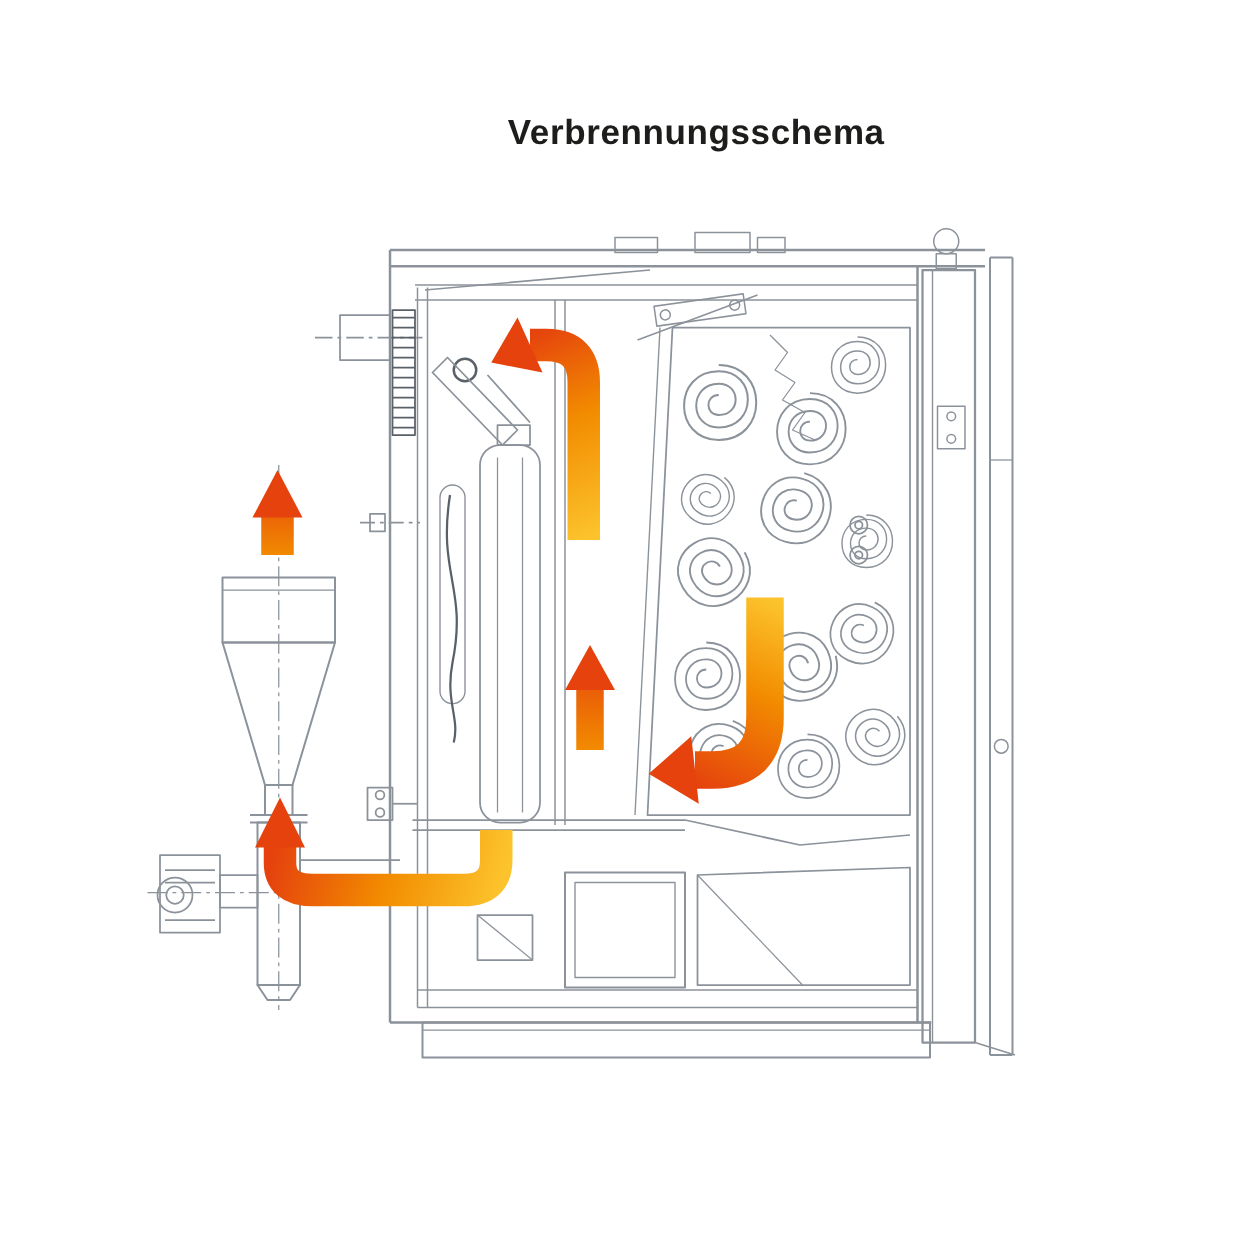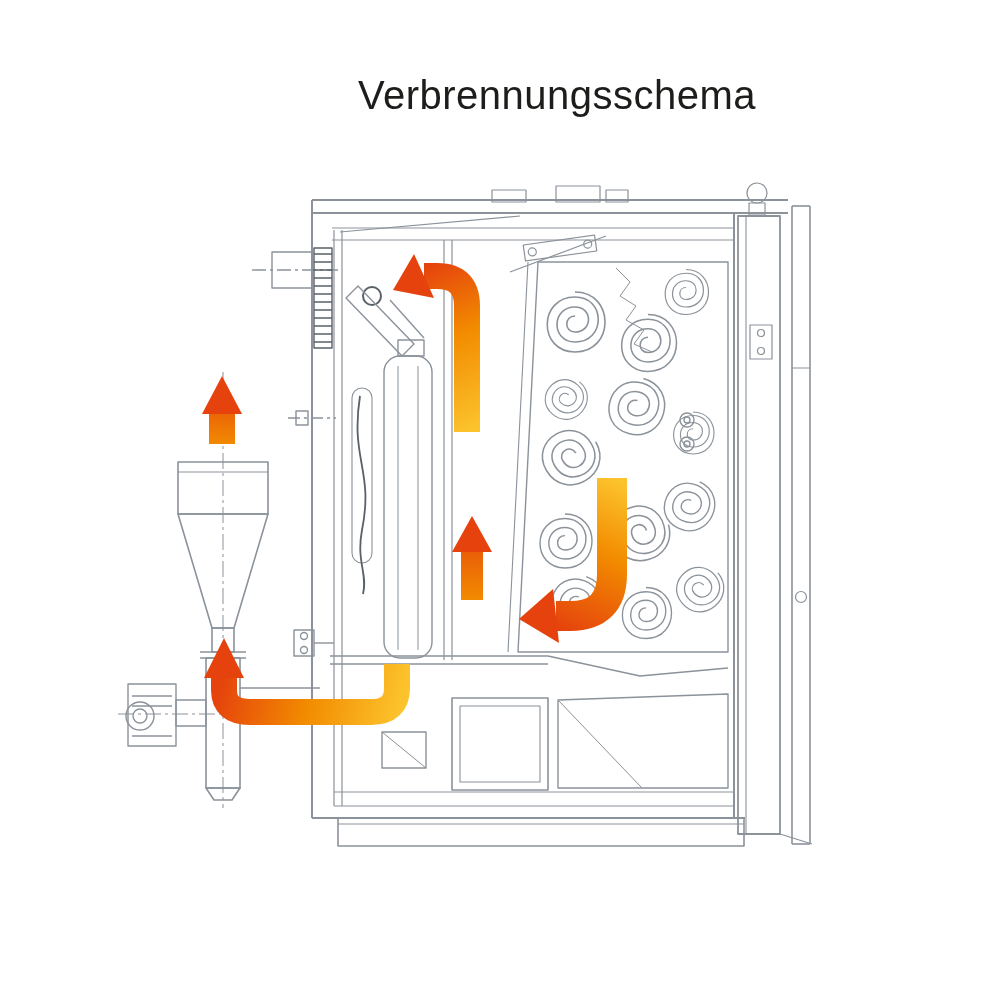--- a/index.html
+++ b/index.html
@@ -2,22 +2,22 @@
 <html style="--ink: #1d1d1b; --line: #8b929a; --line-dark: #5a6068; --arrow-yellow: #fcc32c; --arrow-orange: #f28b00; --arrow-red: #e5420d;"><head>
 <meta charset="utf-8">
 <style>
   :root{
     --ink:#1d1d1b; --line:#8b929a; --line-dark:#5a6068;
     --arrow-yellow:#fcc32c; --arrow-orange:#f28b00; --arrow-red:#e5420d;
   }
   html,body{margin:0;padding:0;background:#fff;}
   .canvas{position:relative;width:1000px;height:1000px;background:#fff;overflow:hidden;
           font-family:"Liberation Sans", sans-serif;}
-  .title{position:absolute;top:73px;left:557px;transform:translateX(-50%);
-         font-size:40px;font-weight:400;color:var(--ink);letter-spacing:.5px;white-space:nowrap;}
+  .title{position:absolute;top:90px;left:557px;transform:translateX(-50%);
+         font-size:28px;font-weight:700;color:var(--ink);letter-spacing:.5px;white-space:nowrap;}
   svg{position:absolute;inset:0;}
 </style>
 </head>
 <body>
 
 <div class="canvas">
   <div class="title">Verbrennungsschema</div>
 
   <svg viewBox="0 0 1000 1000" width="1000" height="1000">
     <defs>

